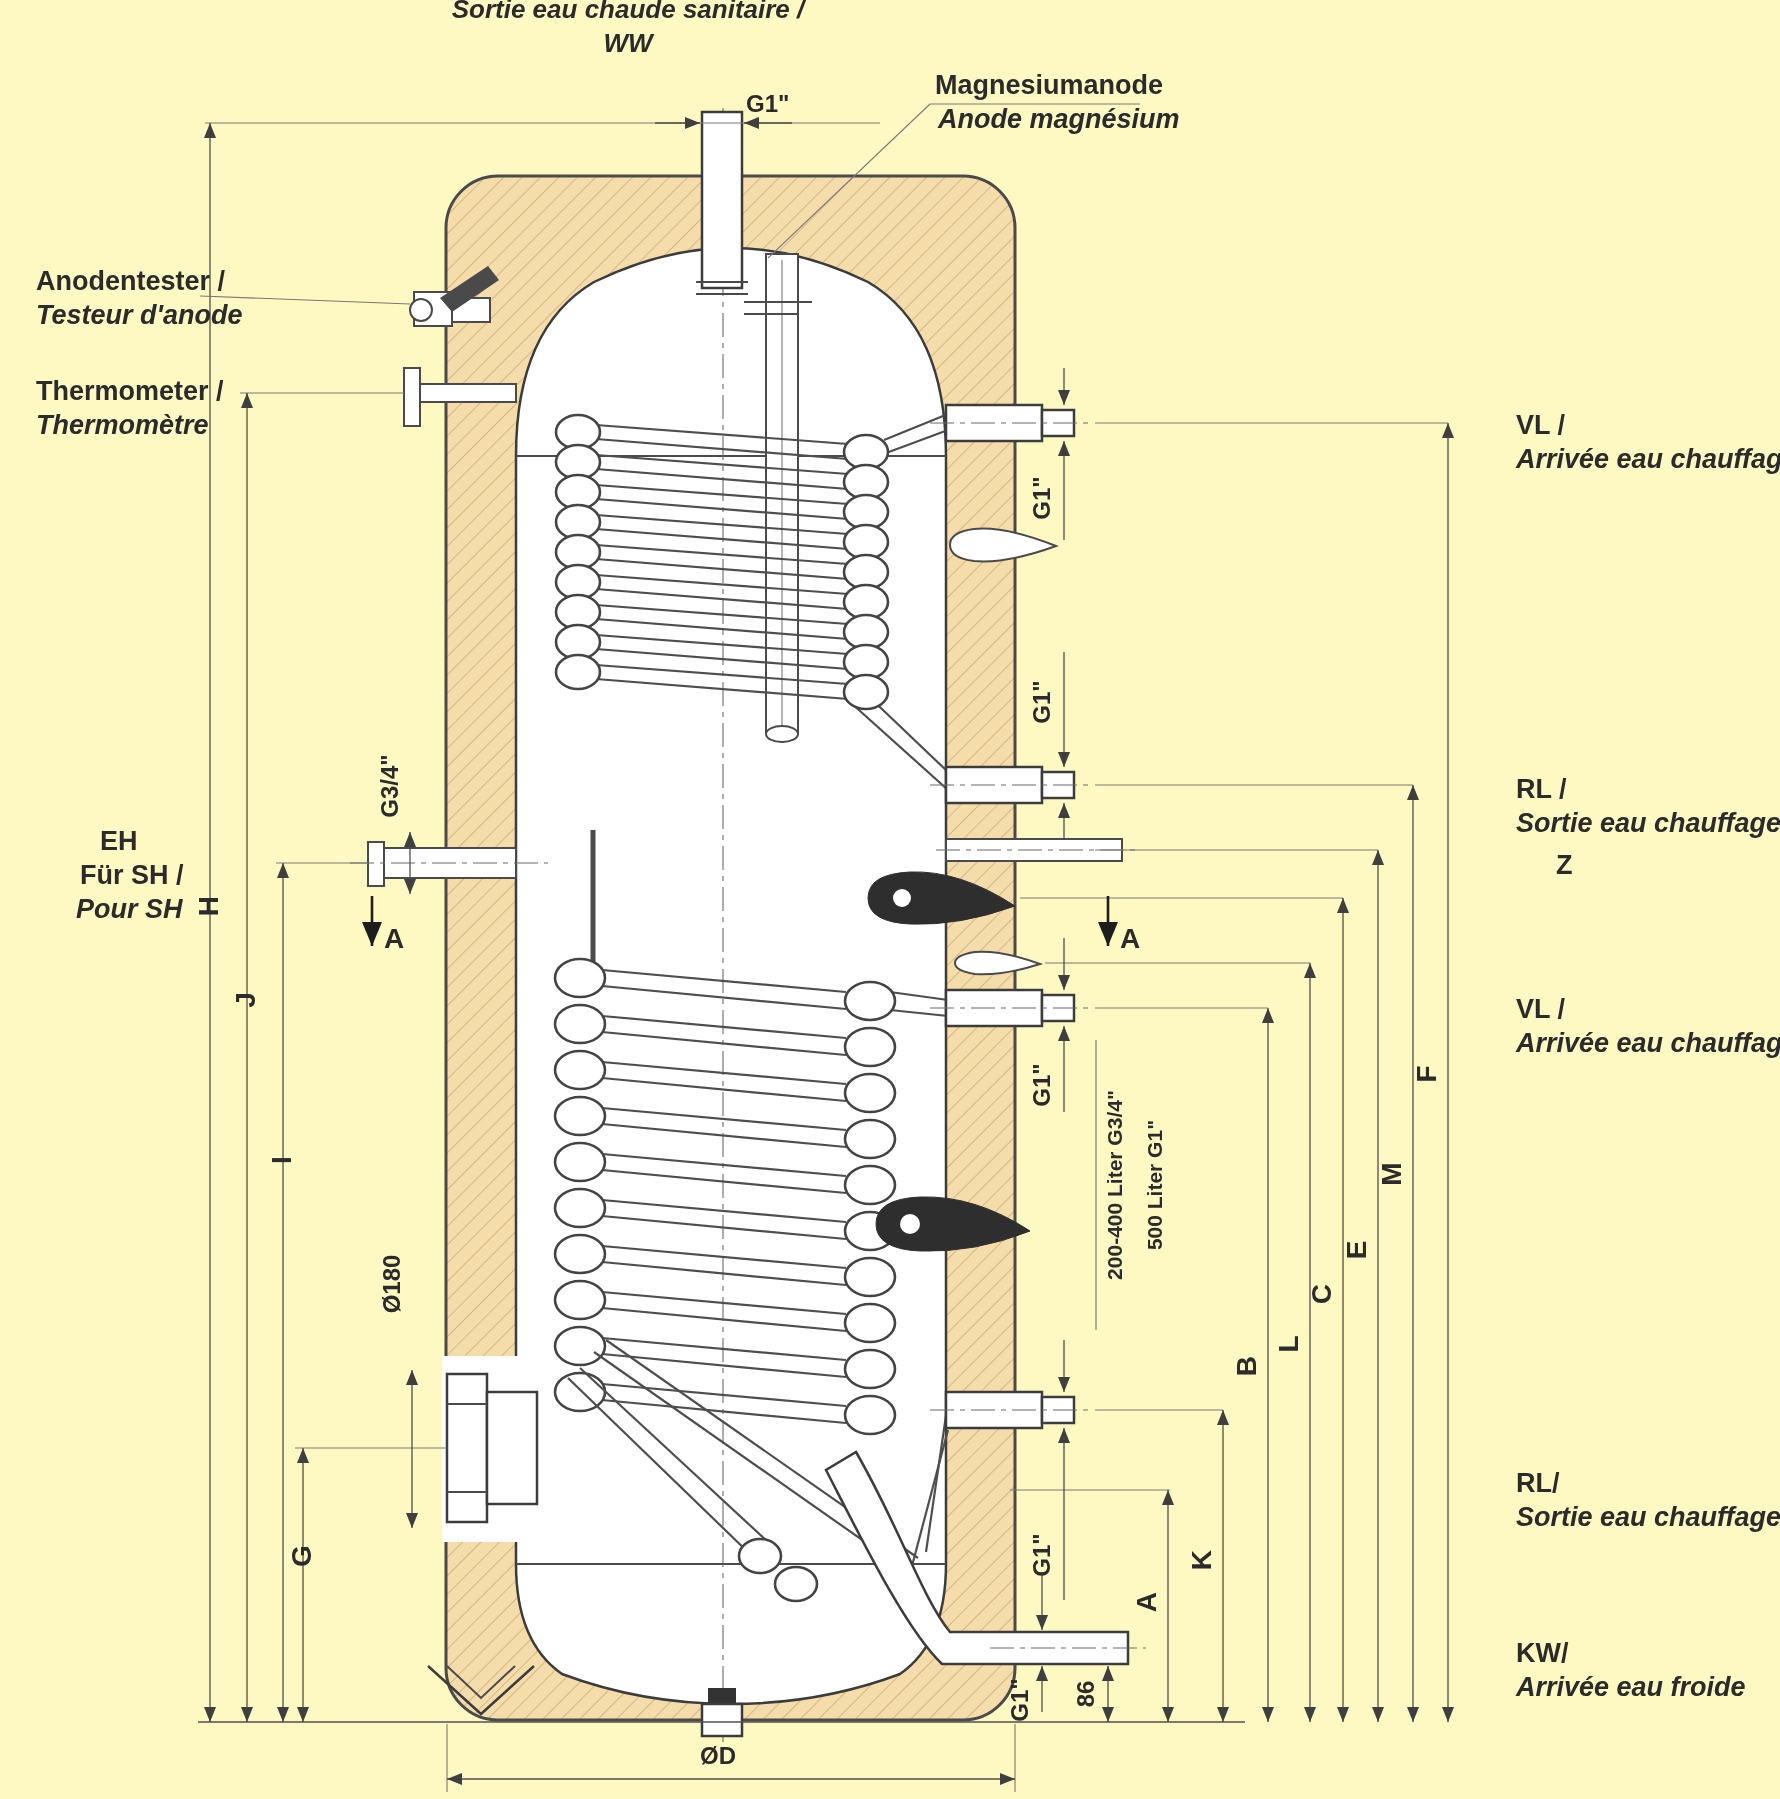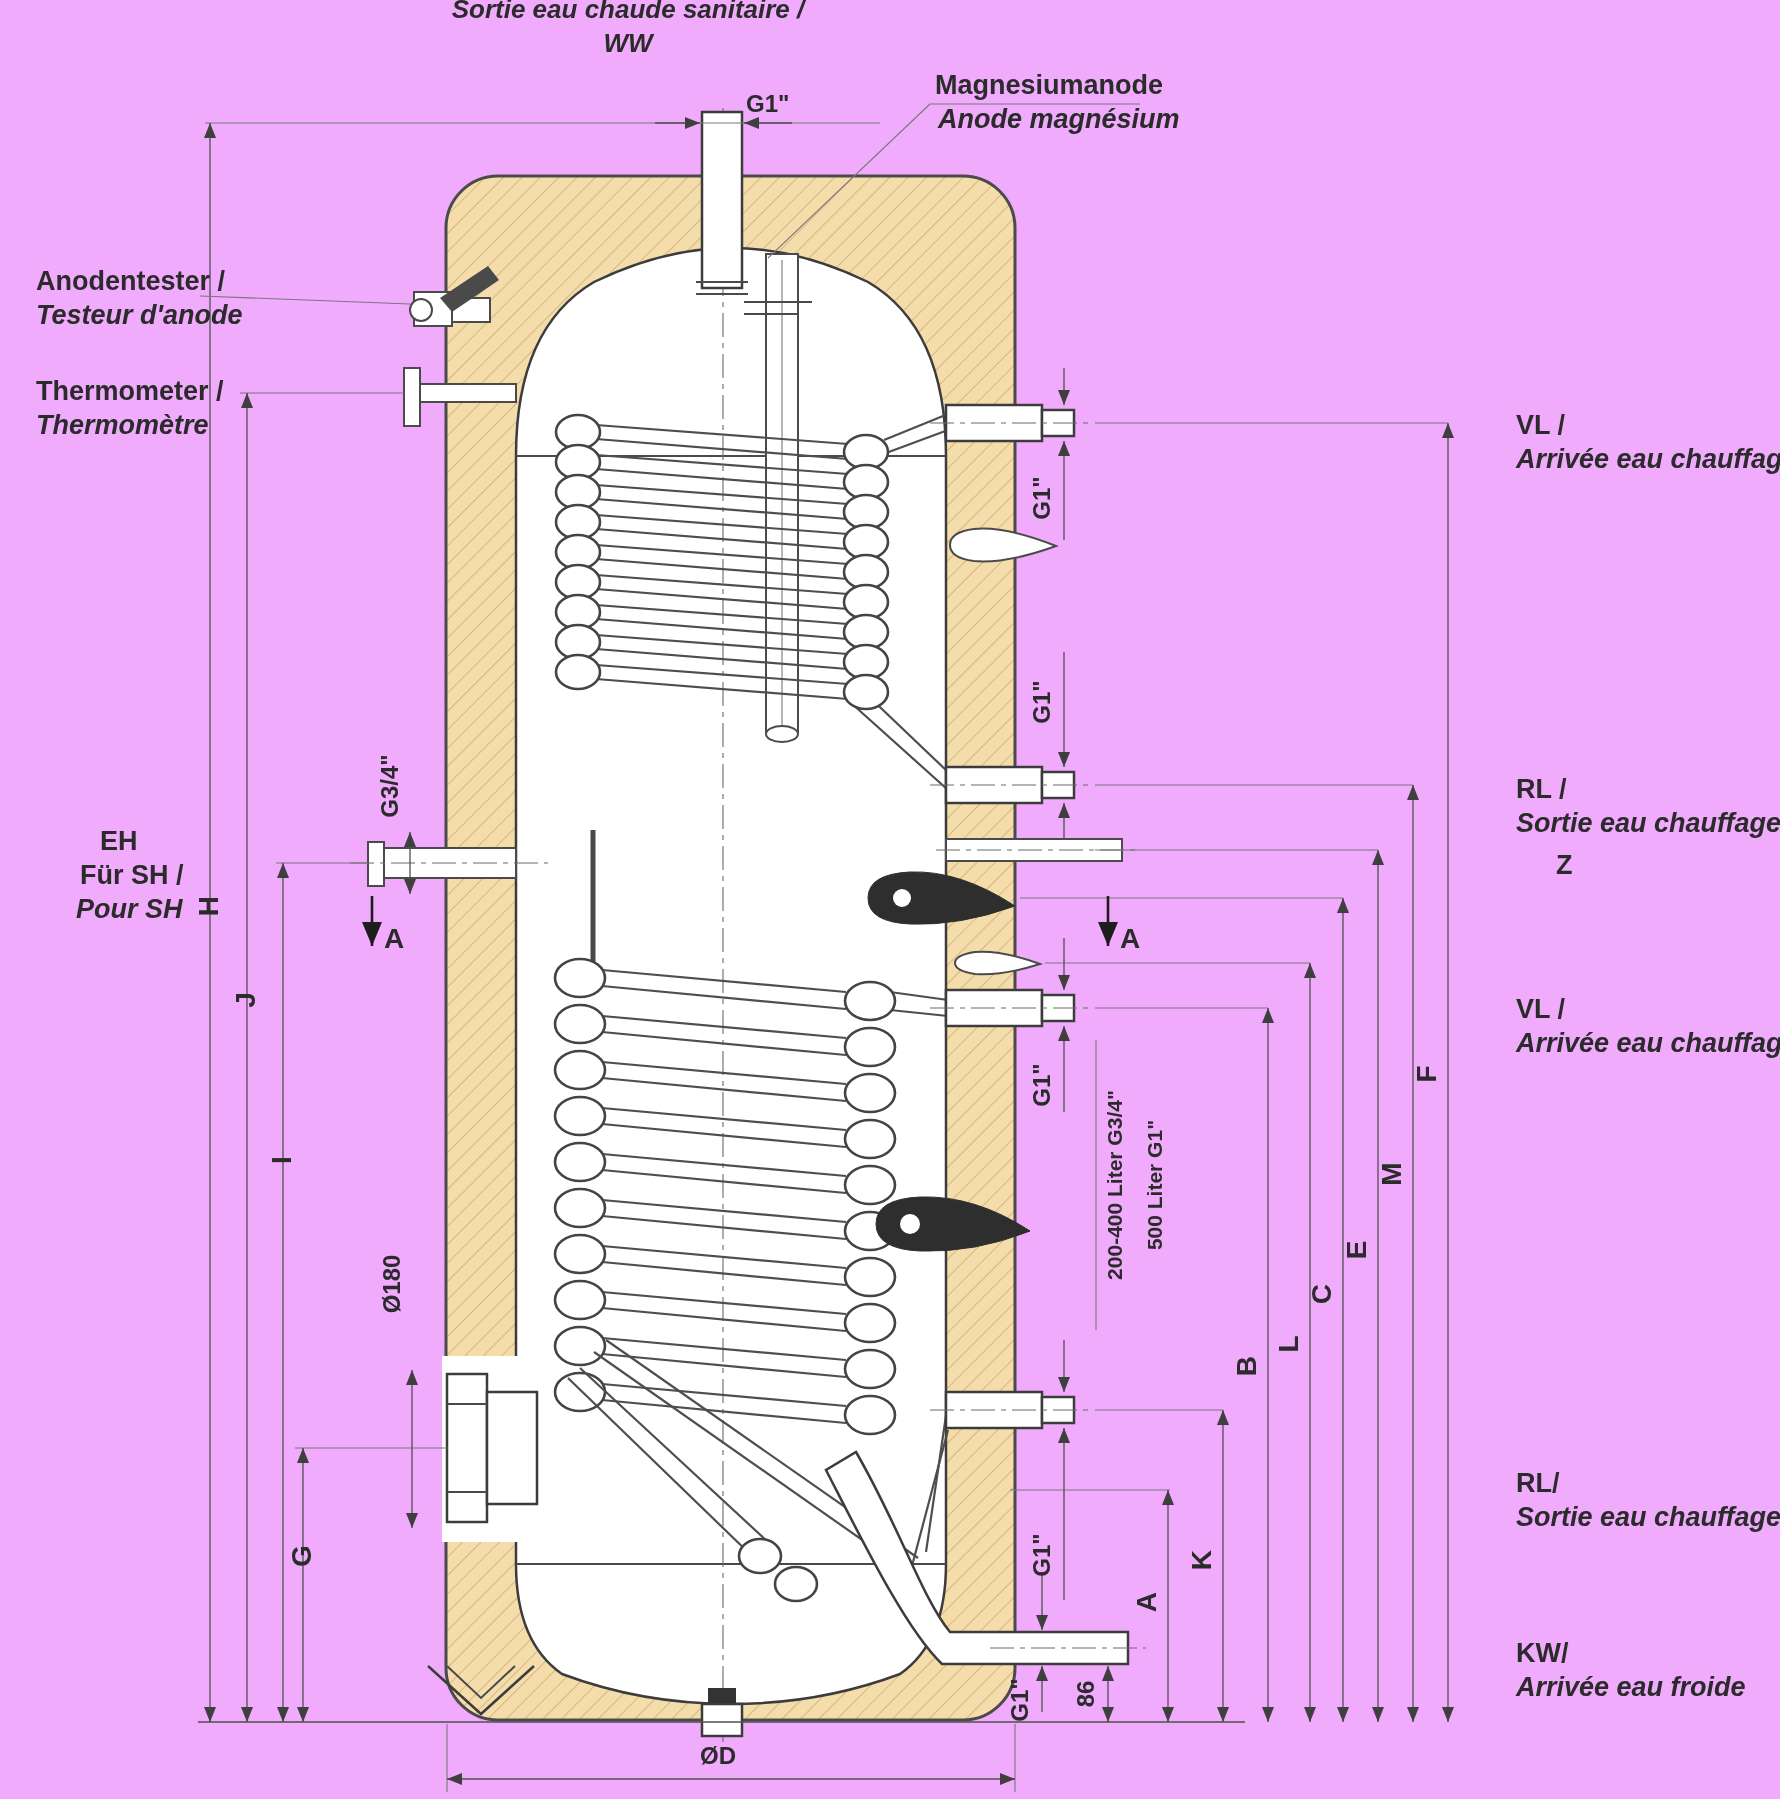--- a/index.html
+++ b/index.html
@@ -1,16 +1,16 @@
 <!DOCTYPE html>
 <html><head>
 <meta charset="utf-8">
 <style>
   html,body{margin:0;padding:0;background:#fff;}
-  #stage{position:relative;width:1780px;height:1799px;background:#f0abfc;overflow:hidden;
+  #stage{position:relative;width:1780px;height:1799px;background:#fef9c3;overflow:hidden;
          font-family:"Liberation Sans", sans-serif;}
   svg{position:absolute;left:0;top:0;}
   text{fill:#2b2b2b;}
   .lbl{font-size:27px;font-weight:600;}
   .it{font-style:italic;}
   .ttl{font-size:26px;font-weight:600;font-style:italic;}
   .dimL{font-size:28px;font-weight:700;}
   .dimS{font-size:24px;font-weight:700;}
   .dimXS{font-size:21px;font-weight:700;}
   .ln{stroke:#3c3c3c;stroke-width:2.5;fill:none;}

